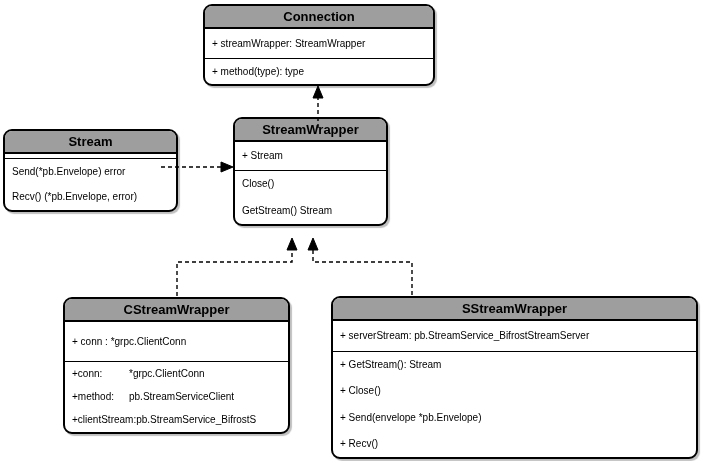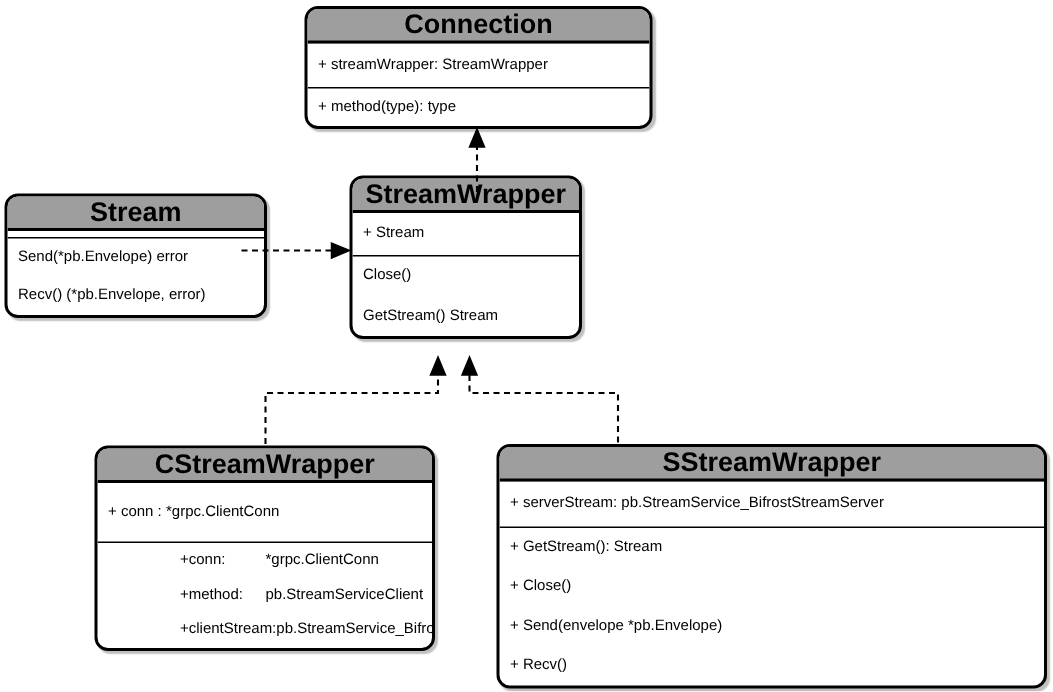--- a/index.html
+++ b/index.html
@@ -20,21 +20,21 @@
     border-radius: 9px;
     overflow: hidden;
     display: flex;
     flex-direction: column;
     box-shadow: 2px 2px 1px rgba(0,0,0,0.25);
   }
   .uml-title {
     background: #9e9e9e;
     border-bottom: 2px solid #000000;
     font-weight: bold;
-    font-size: 18px;
+    font-size: 13px;
     display: flex;
     align-items: center;
     justify-content: center;
     flex: 0 0 auto;
   }
   .cmp {
     border-bottom: 1.5px solid #000000;
     display: flex;
     flex-direction: column;
     justify-content: space-around;
@@ -42,21 +42,21 @@
     flex: 0 0 auto;
     overflow: hidden;
   }
   .cmp.last { border-bottom: none; flex: 1 1 auto; }
   .cmp.empty { padding: 0; }
   .row {
     font-size: 10px;
     white-space: nowrap;
     line-height: 14px;
   }
-  .flabel { display: inline-block; min-width: 57px; margin-left: 48px; }
+  .flabel { display: inline-block; min-width: 57px; }
   svg.arrows {
     position: absolute;
     left: 0; top: 0;
     pointer-events: none;
   }
   svg.arrows line, svg.arrows polyline {
     stroke: #000000;
     stroke-width: 1.4;
     fill: none;
     stroke-dasharray: 4 3;

